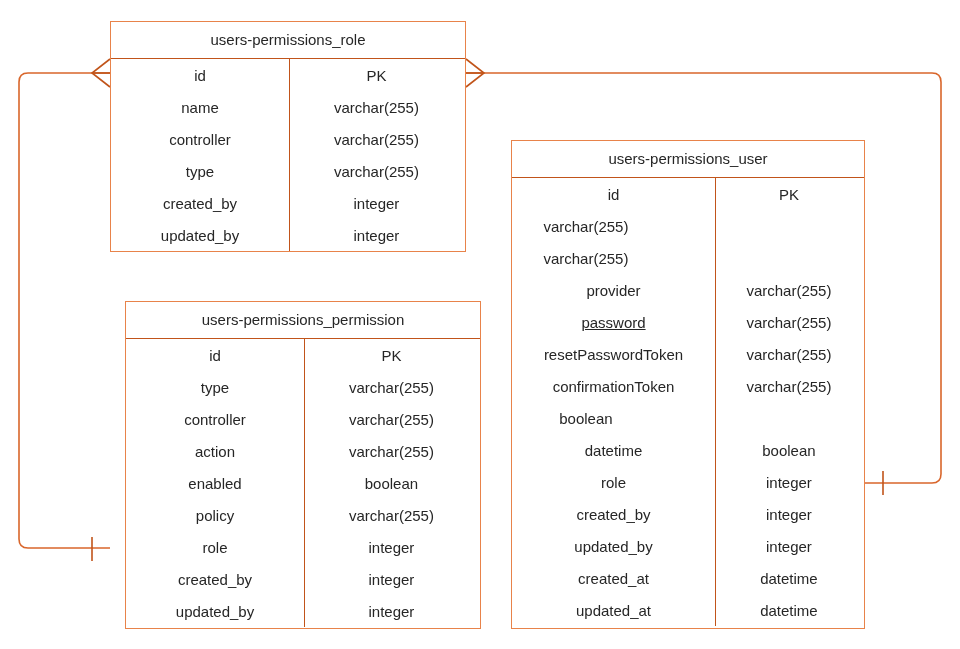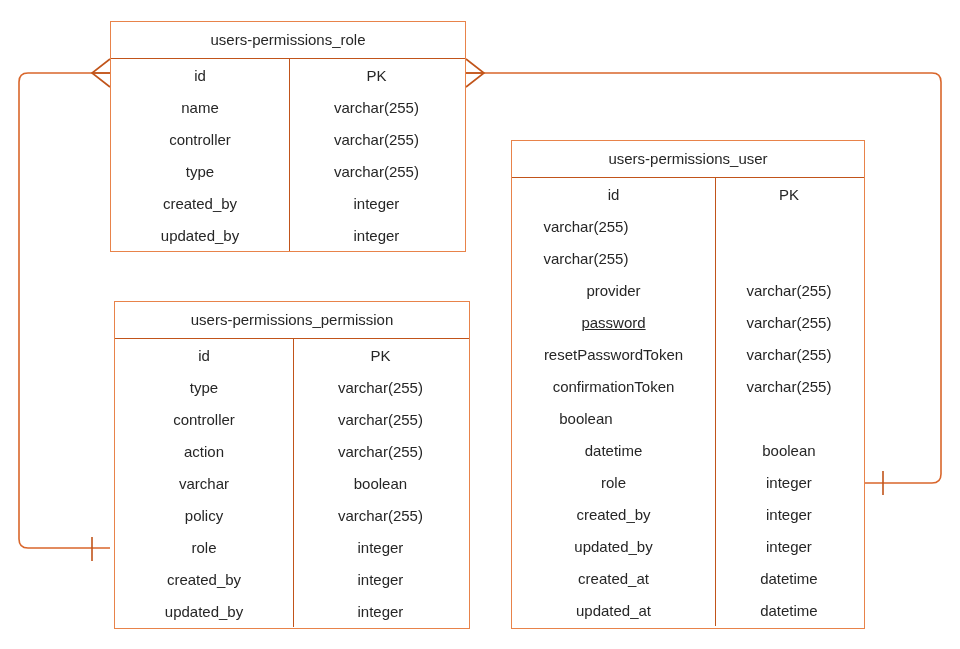--- a/index.html
+++ b/index.html
@@ -119,42 +119,42 @@
           <div class="row">
             <div class="cell cell-name" style="width: 178px;">created_by</div>
             <div class="cell cell-type" style="width: 174.8px;">integer</div>
           </div>
           <div class="row">
             <div class="cell cell-name" style="width: 178px;">updated_by</div>
             <div class="cell cell-type" style="width: 174.8px;">integer</div>
           </div>
         </div>
       </div>
-      <div class="entity" style="left: 114px; top: 301px; width: 356px; height: 328px;">
+      <div class="entity" style="left: 125px; top: 301px; width: 356px; height: 328px;">
         <div class="entity-title">users-permissions_permission</div>
         <div class="entity-body">
           <div class="col-divider" style="left: 178px;"></div>
           <div class="row">
             <div class="cell cell-name" style="width: 178px;">id</div>
             <div class="cell cell-type" style="width: 174.8px;">PK</div>
           </div>
           <div class="row">
             <div class="cell cell-name" style="width: 178px;">type</div>
             <div class="cell cell-type" style="width: 174.8px;">varchar(255)</div>
           </div>
           <div class="row">
             <div class="cell cell-name" style="width: 178px;">controller</div>
             <div class="cell cell-type" style="width: 174.8px;">varchar(255)</div>
           </div>
           <div class="row">
             <div class="cell cell-name" style="width: 178px;">action</div>
             <div class="cell cell-type" style="width: 174.8px;">varchar(255)</div>
           </div>
           <div class="row">
-            <div class="cell cell-name" style="width: 178px;">varchar</div>
+            <div class="cell cell-name" style="width: 178px;">enabled</div>
             <div class="cell cell-type" style="width: 174.8px;">boolean</div>
           </div>
           <div class="row">
             <div class="cell cell-name" style="width: 178px;">policy</div>
             <div class="cell cell-type" style="width: 174.8px;">varchar(255)</div>
           </div>
           <div class="row">
             <div class="cell cell-name" style="width: 178px;">role</div>
             <div class="cell cell-type" style="width: 174.8px;">integer</div>
           </div>

